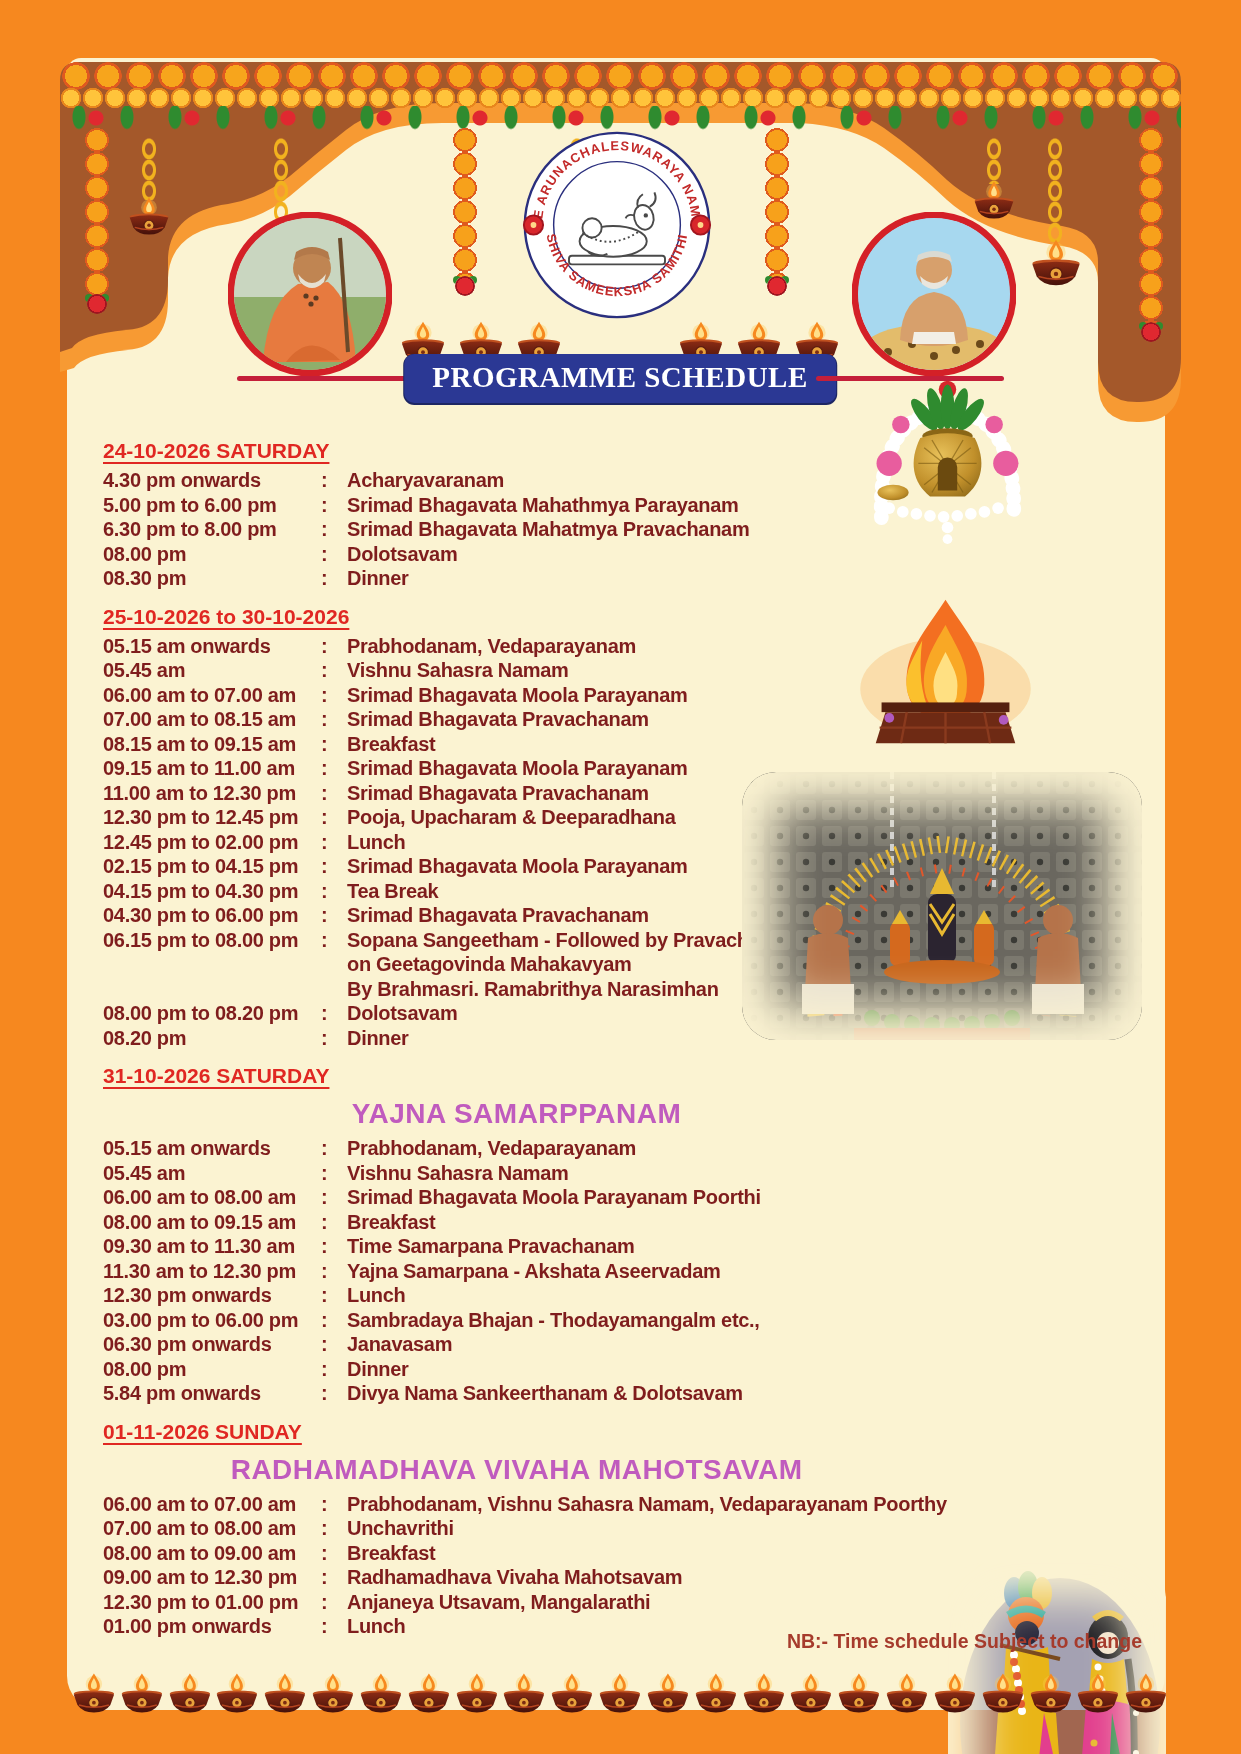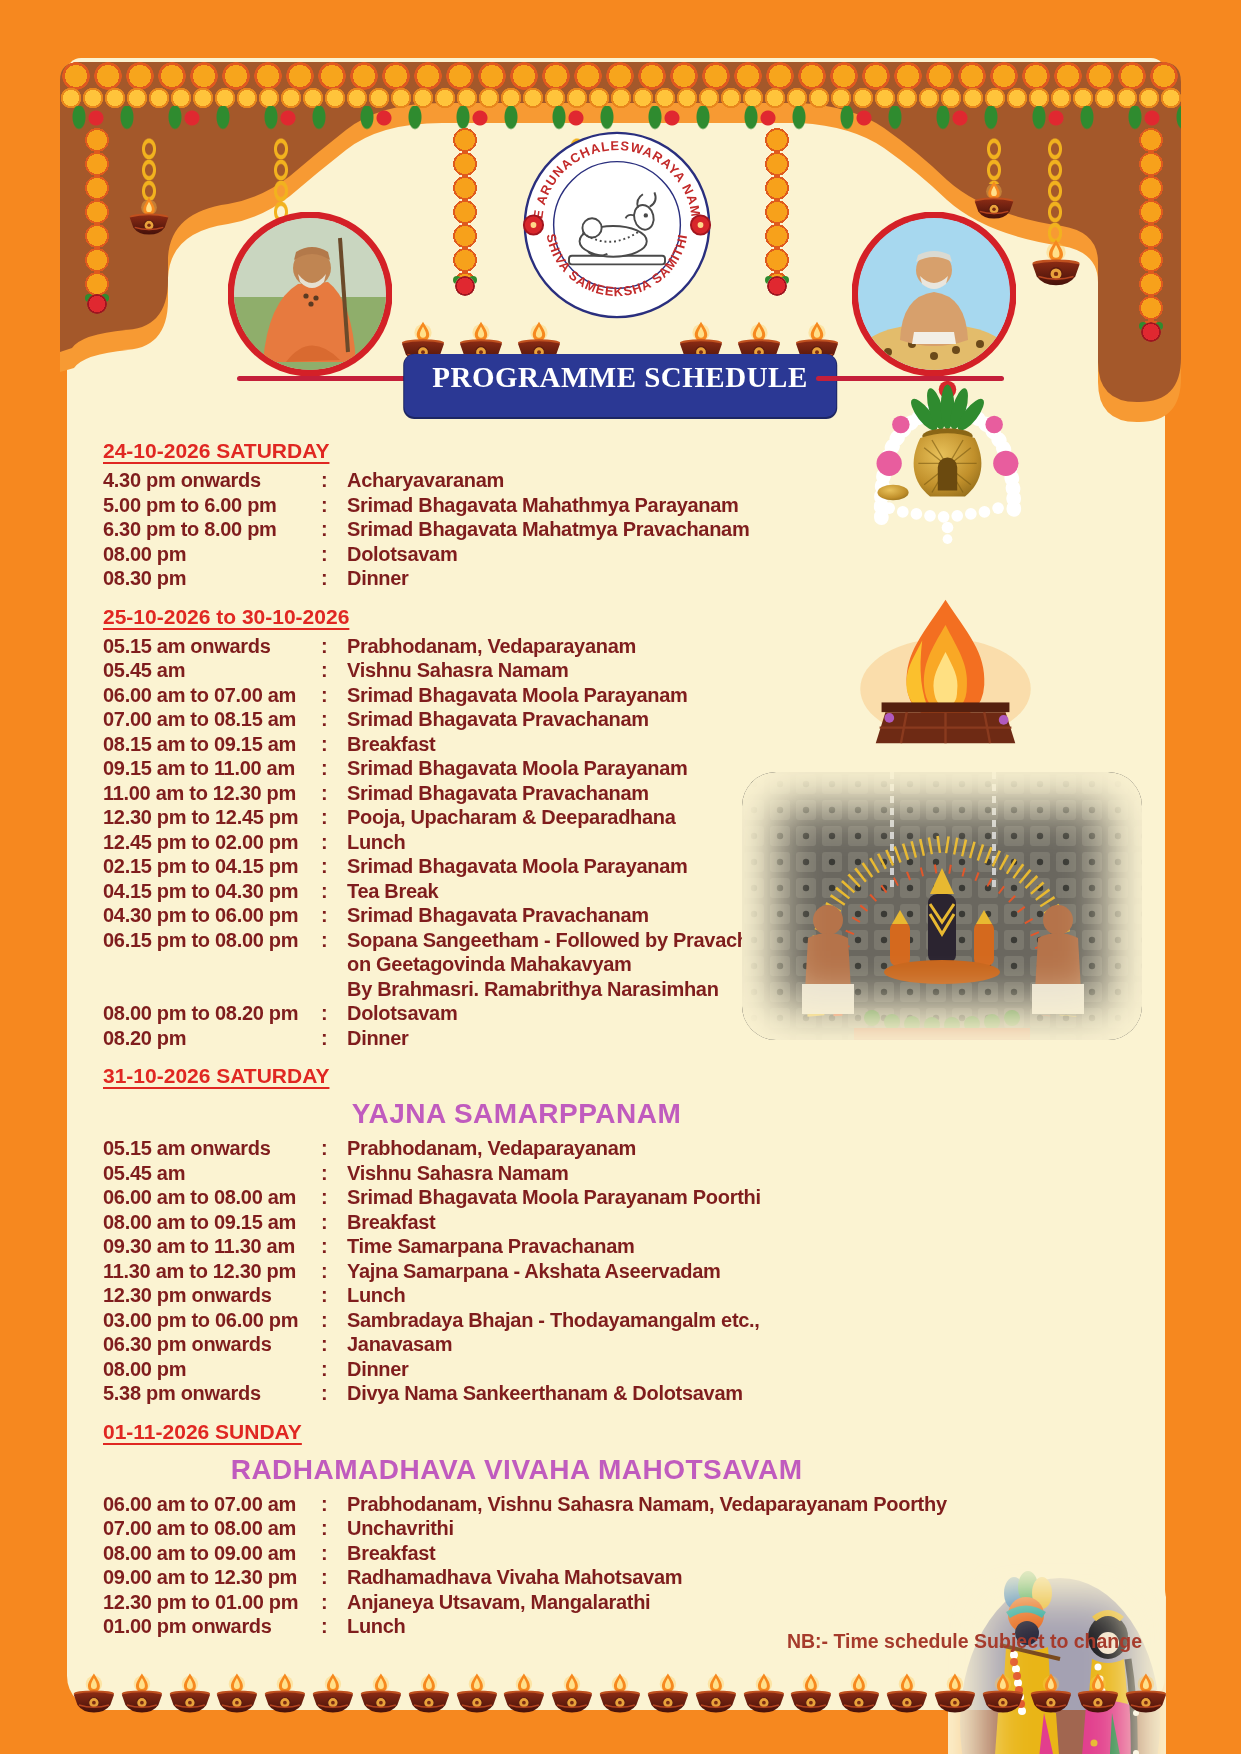--- a/index.html
+++ b/index.html
@@ -43,21 +43,21 @@
   .diya{position:absolute;}
   .diya-row{position:absolute;display:flex;}
   .diya-row svg{display:block;}
   .bottom-diyas{position:absolute;left:70px;top:1672px;width:1100px;display:flex;justify-content:space-between;}
   
   .photo{position:absolute;}
   .logo{position:absolute;left:521px;top:129px;}
   
   .title-box{
     position:absolute;left:620px;top:354px;transform:translateX(-50%);
-    background:#2B3894;color:#fff;border-radius:10px;padding:7px 28px 23px;
+    background:#2B3894;color:#fff;border-radius:10px;padding:7px 28px 9px;
     font-family:"Liberation Serif", serif;font-weight:bold;font-size:29px;letter-spacing:.5px;white-space:nowrap;
     box-shadow:0 1px 0 1px #1d2663;
   }
   .title-line{position:absolute;top:376px;height:5px;background:#C41F3A;border-radius:3px;}
   .title-line.left{left:237px;width:188px;}
   .title-line.right{left:816px;width:188px;}
   
   .schedule{position:absolute;left:103px;top:425px;width:940px;}
   .sec-date{
     color:#E02722;font-size:21px;font-weight:bold;margin:14px 0 5px;letter-spacing:0;
@@ -396,21 +396,21 @@
       <span class="time">06.30 pm onwards</span>
       <span class="colon">:</span>
       <span class="desc">Janavasam</span>
     </div>
     <div class="row">
       <span class="time">08.00 pm</span>
       <span class="colon">:</span>
       <span class="desc">Dinner</span>
     </div>
     <div class="row">
-      <span class="time">5.38 pm onwards</span>
+      <span class="time">5.84 pm onwards</span>
       <span class="colon">:</span>
       <span class="desc">Divya Nama Sankeerthanam &amp; Dolotsavam</span>
     </div>
     <div class="sec-date">01-11-2026 SUNDAY</div>
     <div class="sec-event">RADHAMADHAVA VIVAHA MAHOTSAVAM</div>
     <div class="row">
       <span class="time">06.00 am to 07.00 am</span>
       <span class="colon">:</span>
       <span class="desc">Prabhodanam, Vishnu Sahasra Namam, Vedaparayanam Poorthy</span>
     </div>

